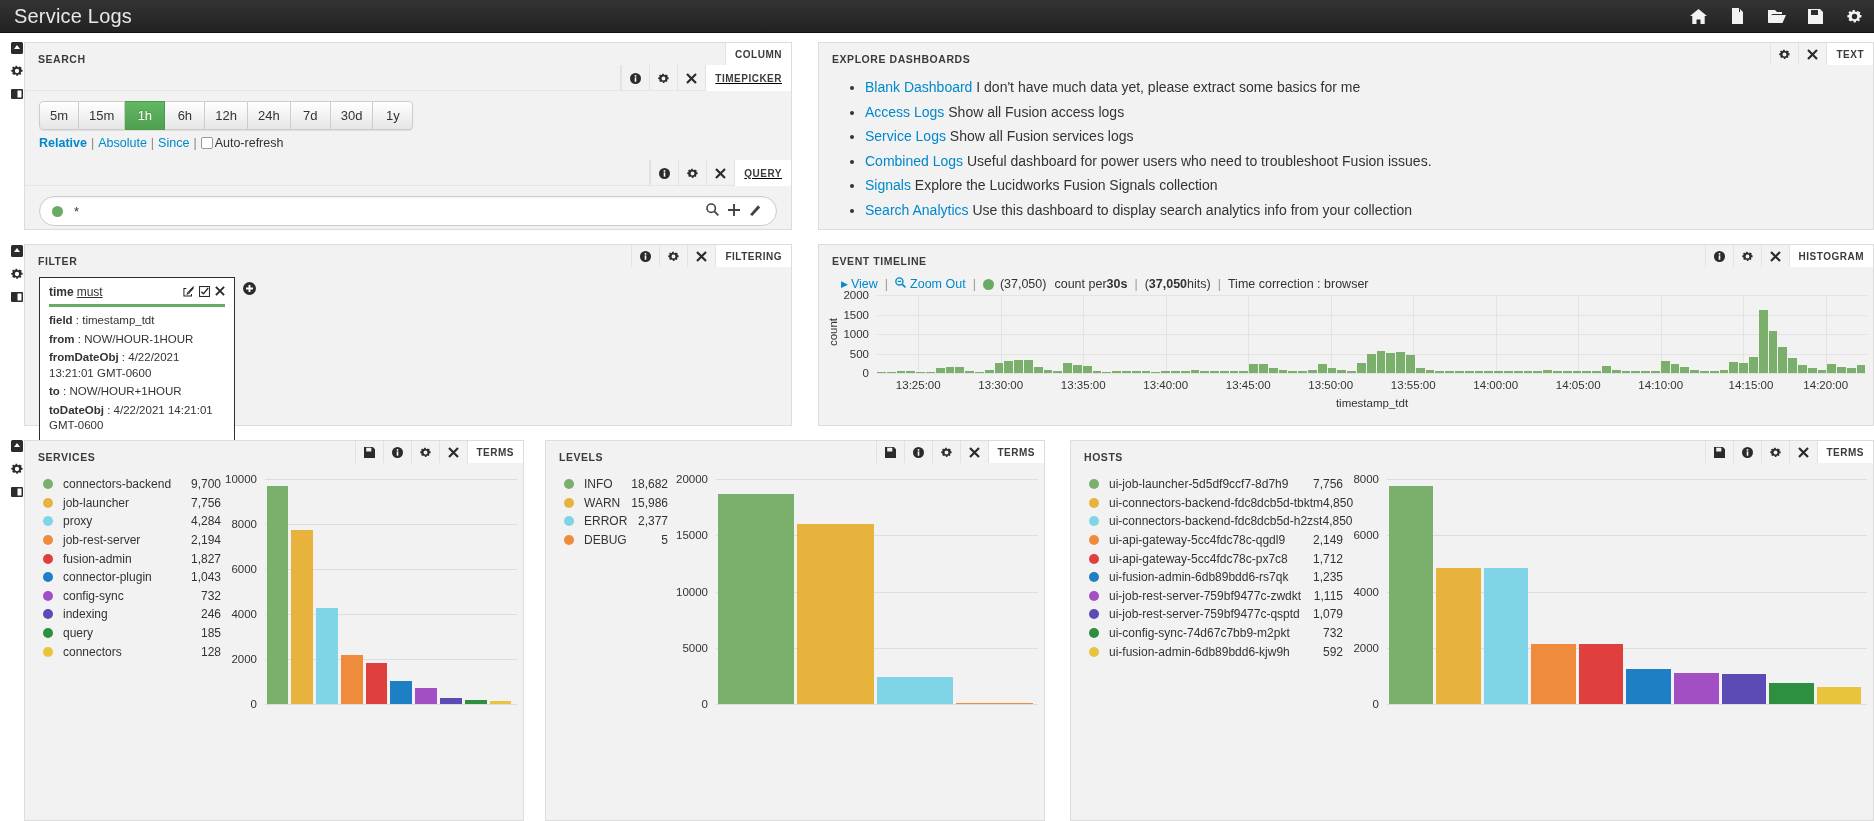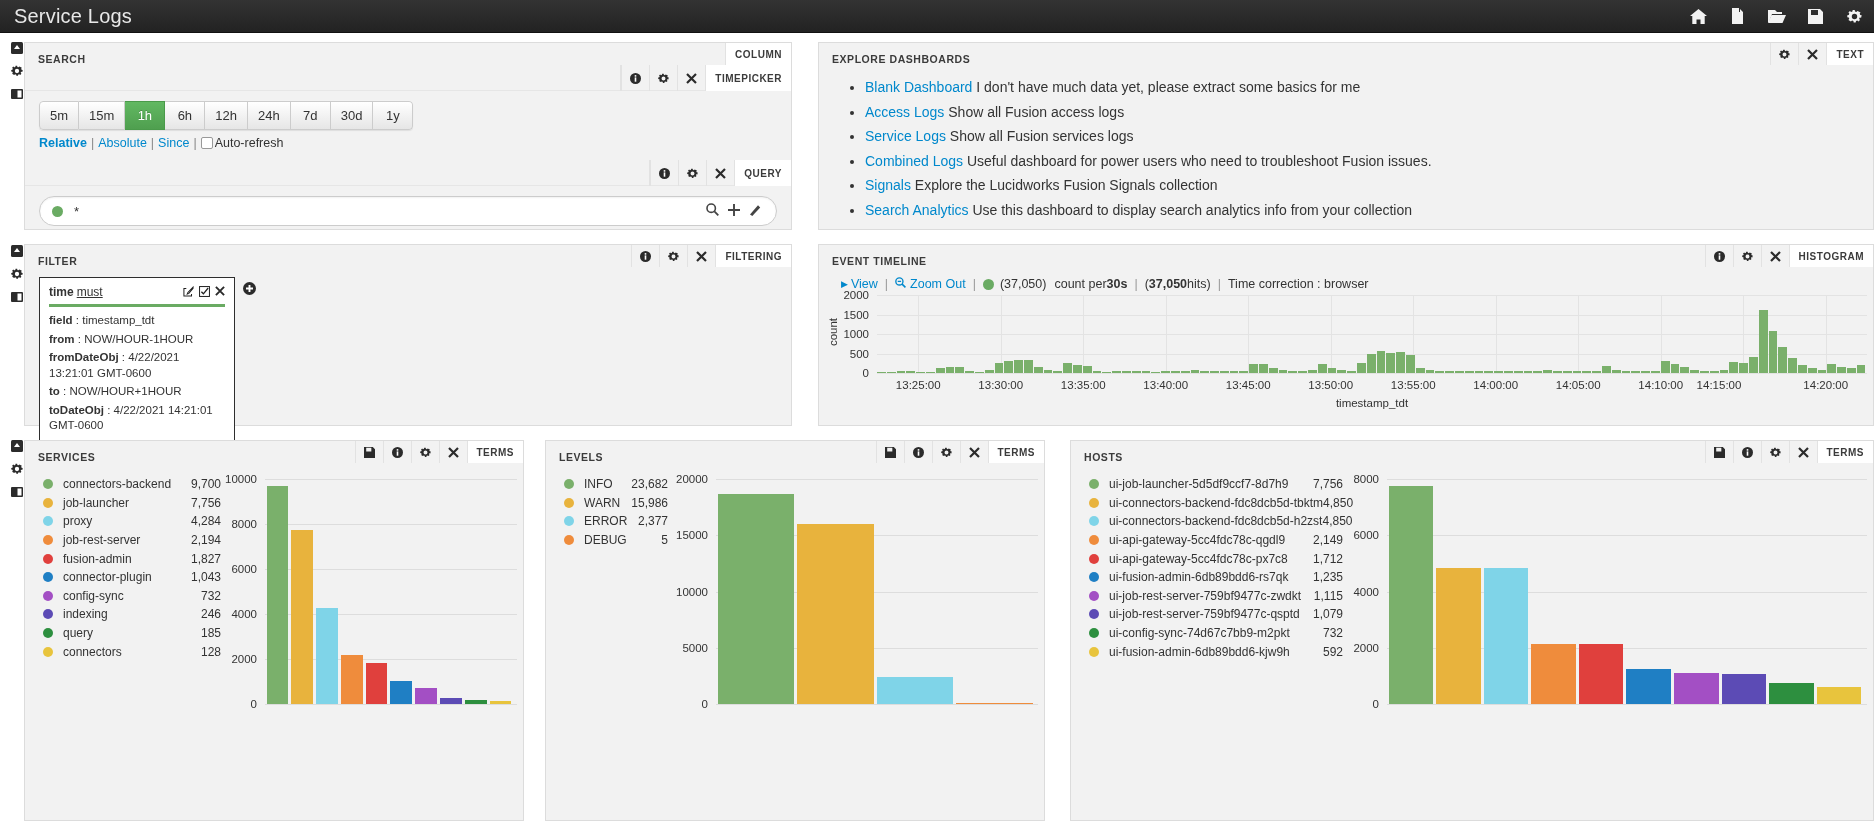--- a/index.html
+++ b/index.html
@@ -89,20 +89,21 @@
   .submod-bar {
     position: relative;
     height: 26px;
     border-bottom: 1px solid #e6e6e6;
     background: #f2f2f2;
   }
   .submod-btns {
     position: absolute; right: 0; top: 0; height: 26px;
     display: flex; align-items: stretch;
     border-left: 1px solid #e2e2e2;
+    text-decoration: underline;
   }
   .submod-btns .hdr-btn, .submod-btns .hdr-tag { height: 26px; }
 
   
   .tp-wrap { padding: 10px 0 0 14px; }
   .btn-group { display: inline-flex; border-radius: 4px; overflow: hidden;
      box-shadow: 0 1px 1px rgba(0,0,0,.08); }
   .tp-btn {
     min-width: 40px; height: 29px;
     display: flex; align-items: center; justify-content: center;
@@ -539,21 +540,21 @@
       <div class="tl-xlab" style="left: 511.75px; top: 88px;">13:50:00</div>
       <div class="tl-vgrid" style="left: 594.25px; top: 4px; height: 78px;"></div>
       <div class="tl-xlab" style="left: 594.25px; top: 88px;">13:55:00</div>
       <div class="tl-vgrid" style="left: 676.75px; top: 4px; height: 78px;"></div>
       <div class="tl-xlab" style="left: 676.75px; top: 88px;">14:00:00</div>
       <div class="tl-vgrid" style="left: 759.25px; top: 4px; height: 78px;"></div>
       <div class="tl-xlab" style="left: 759.25px; top: 88px;">14:05:00</div>
       <div class="tl-vgrid" style="left: 841.75px; top: 4px; height: 78px;"></div>
       <div class="tl-xlab" style="left: 841.75px; top: 88px;">14:10:00</div>
       <div class="tl-vgrid" style="left: 924.25px; top: 4px; height: 78px;"></div>
-      <div class="tl-xlab" style="left: 900px; top: 88px;">14:15:00</div>
+      <div class="tl-xlab" style="left: 932px; top: 88px;">14:15:00</div>
       <div class="tl-vgrid" style="left: 1006.75px; top: 4px; height: 78px;"></div>
       <div class="tl-xlab" style="left: 1006.75px; top: 88px;">14:20:00</div>
       <div class="tl-bars" style="left: 58px; width: 990px; top: 4px; height: 78px;">
         <div class="tl-bar" style="background: rgb(122, 176, 107); height: 1.5px;"></div>
         <div class="tl-bar" style="background: rgb(122, 176, 107); height: 1.5px;"></div>
         <div class="tl-bar" style="background: rgb(122, 176, 107); height: 1.56px;"></div>
         <div class="tl-bar" style="background: rgb(122, 176, 107); height: 2.34px;"></div>
         <div class="tl-bar" style="background: rgb(122, 176, 107); height: 1.5px;"></div>
         <div class="tl-bar" style="background: rgb(122, 176, 107); height: 1.5px;"></div>
         <div class="tl-bar" style="background: rgb(122, 176, 107); height: 5.46px;"></div>
@@ -796,21 +797,21 @@
           </svg>
         </div>
       <div class="hdr-tag">TERMS</div>
     </div>
   </div>
   <div class="terms-body">
     <div id="levels-legend" class="legend" style="width:122px;">
         <div class="legend-row">
           <span class="legend-dot" style="background: rgb(122, 176, 107);"></span>
           <span class="legend-name">INFO</span>
-          <span class="legend-val">23,682</span>
+          <span class="legend-val">18,682</span>
         </div>
         <div class="legend-row">
           <span class="legend-dot" style="background: rgb(232, 179, 61);"></span>
           <span class="legend-name">WARN</span>
           <span class="legend-val">15,986</span>
         </div>
         <div class="legend-row">
           <span class="legend-dot" style="background: rgb(127, 212, 232);"></span>
           <span class="legend-name">ERROR</span>
           <span class="legend-val">2,377</span>

